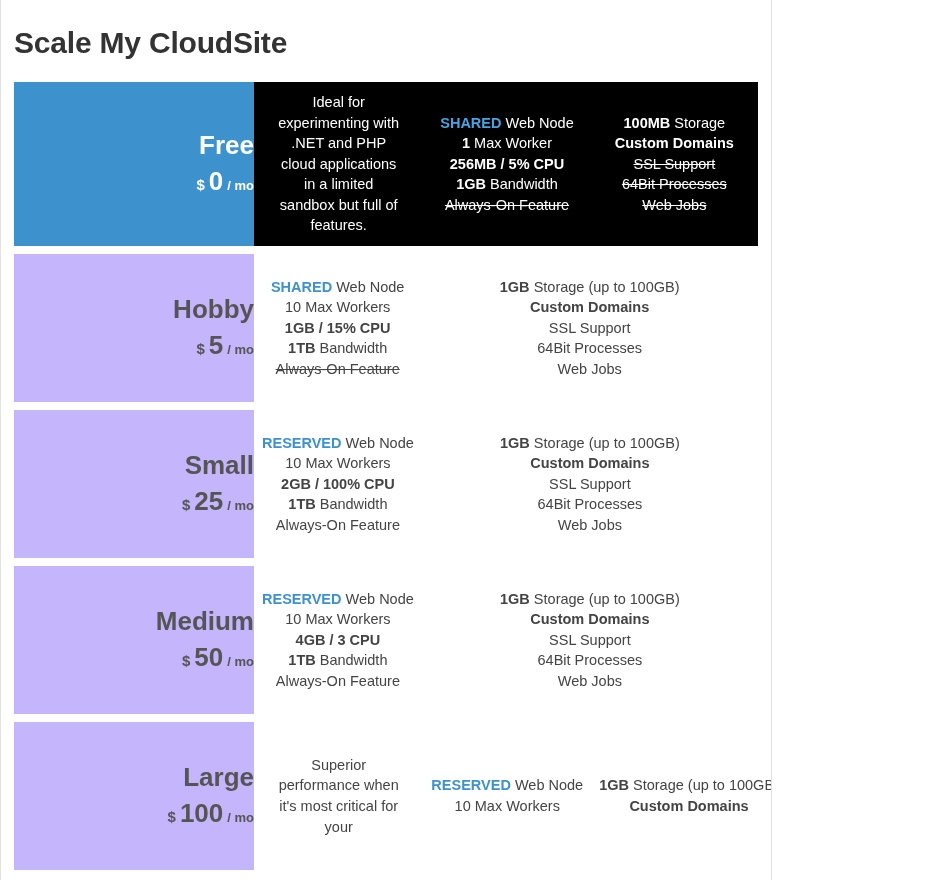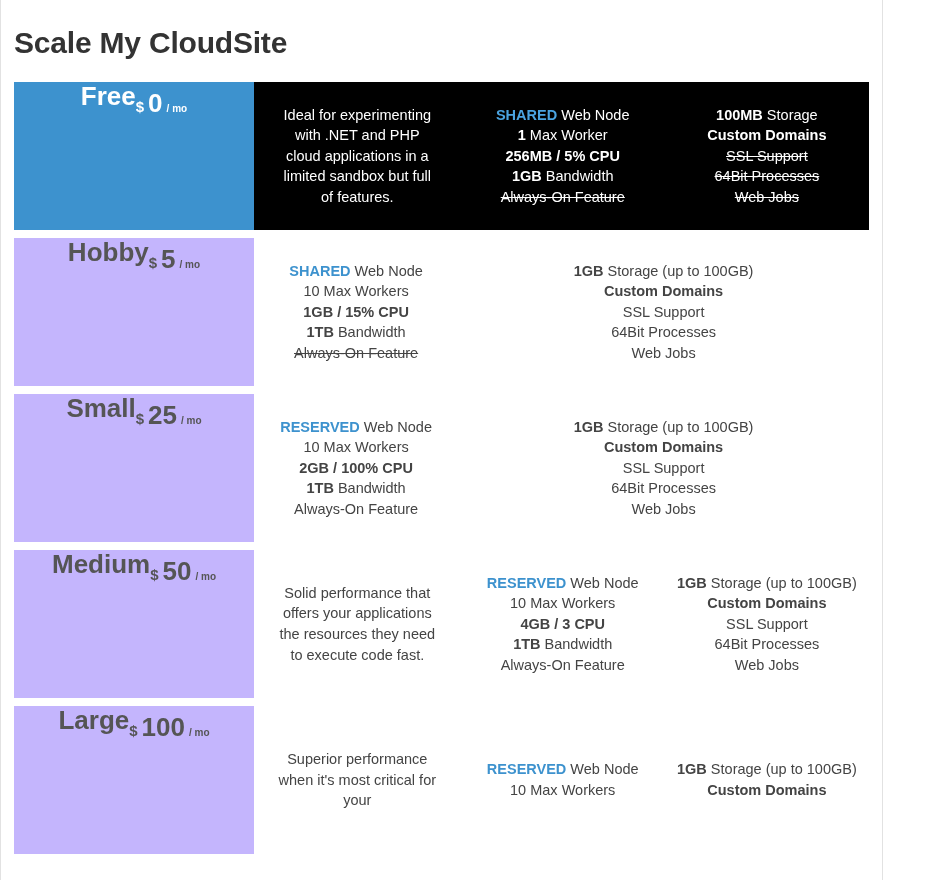--- a/index.html
+++ b/index.html
@@ -2,21 +2,21 @@
 <html><head>
 <meta charset="utf-8">
 <style>
   html, body {
     margin: 0;
     padding: 0;
     background: #ffffff;
     font-family: "Liberation Sans", sans-serif;
   }
   #page {
-    width: 883px;
+    width: 772px;
     height: 880px;
     position: relative;
     overflow: hidden;
     background: #ffffff;
     border-left: 1px solid #e2e2e2;
     border-right: 1px solid #e2e2e2;
     box-sizing: border-box;
   }
   .content {
     padding: 0 13px;
@@ -44,22 +44,22 @@
     width: 100%;
     box-sizing: border-box;
     margin-bottom: 8px;
     min-height: 148px;
     cursor: pointer;
   }
   .tier .name-col {
     width: 240px;
     flex: 0 0 240px;
     display: flex;
-    flex-direction: row;
-    align-items: flex-start;
+    flex-direction: column;
+    align-items: flex-end;
     justify-content: center;
     box-sizing: border-box;
   }
   .tier .body-cols {
     flex: 1 1 auto;
     display: flex;
     box-sizing: border-box;
   }
   .tier .desc-col {
     flex: 0 0 33.6%;
@@ -129,21 +129,21 @@
   }
   .tier-price .cur {
     font-size: 15px;
     font-weight: bold;
   }
   .tier-price .amt {
     font-size: 26px;
     font-weight: bold;
   }
   .tier-price .per {
-    font-size: 10px;
+    font-size: 13px;
     font-weight: bold;
   }
   .tier.inactive .tier-price .cur,
   .tier.inactive .tier-price .amt,
   .tier.inactive .tier-price .per { color: #555555; }
 
   .desc-text {
     font-size: 14.5px;
     line-height: 1.42;
     text-align: center;
@@ -267,23 +267,20 @@
         <div class="tier inactive">
           <div class="name-col">
             <div class="tier-name">Medium</div>
             <div class="tier-price">
               <span class="cur">$</span>
               <span class="amt">50</span>
               <span class="per">/ mo</span>
             </div>
           </div>
           <div class="body-cols">
-            <div class="desc-col">
-              <div class="desc-text">Solid performance that offers your applications the resources they need to execute code fast.</div>
-            </div>
             <div class="spec-col">
               <ul class="spec-list">
                 <li><span class="blue">RESERVED</span><span> Web Node</span></li>
                 <li><span>10</span><span> Max Workers</span></li>
                 <li><span class="b">4GB / 3 CPU</span></li>
                 <li><span class="b">1TB</span><span> Bandwidth</span></li>
                 <li><span>Always-On Feature</span></li>
               </ul>
             </div>
             <div class="feat-col">

